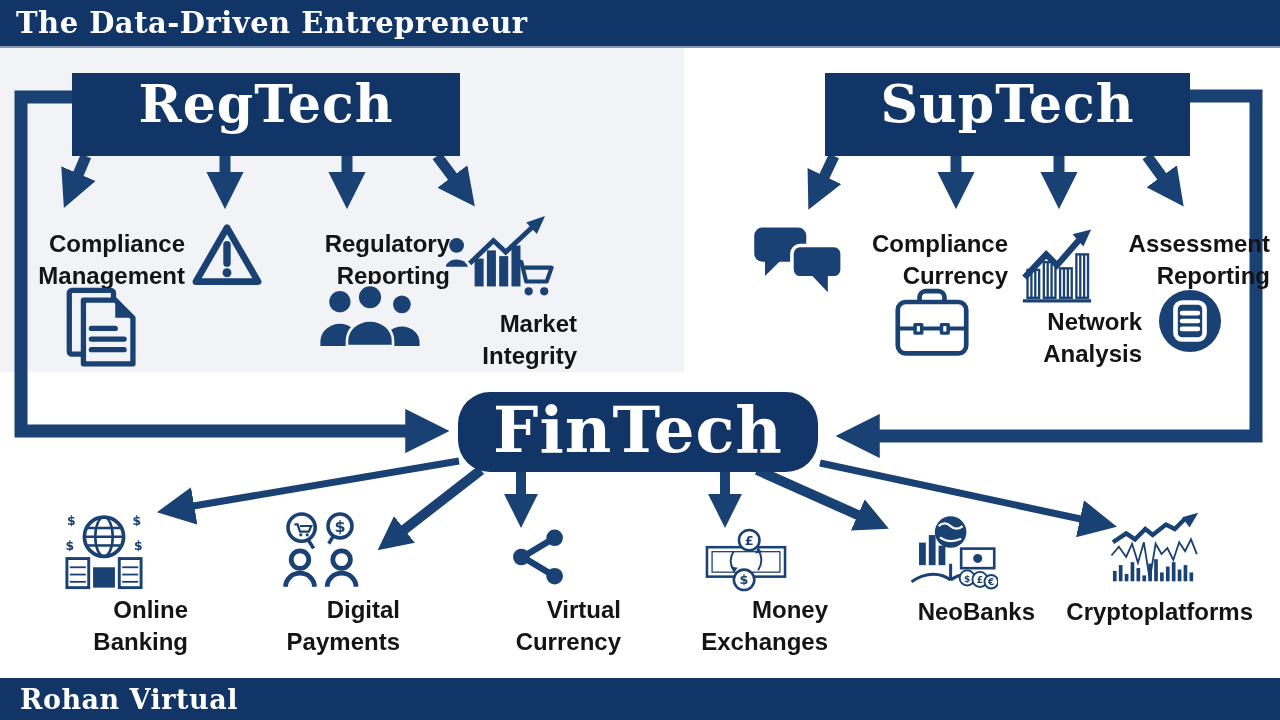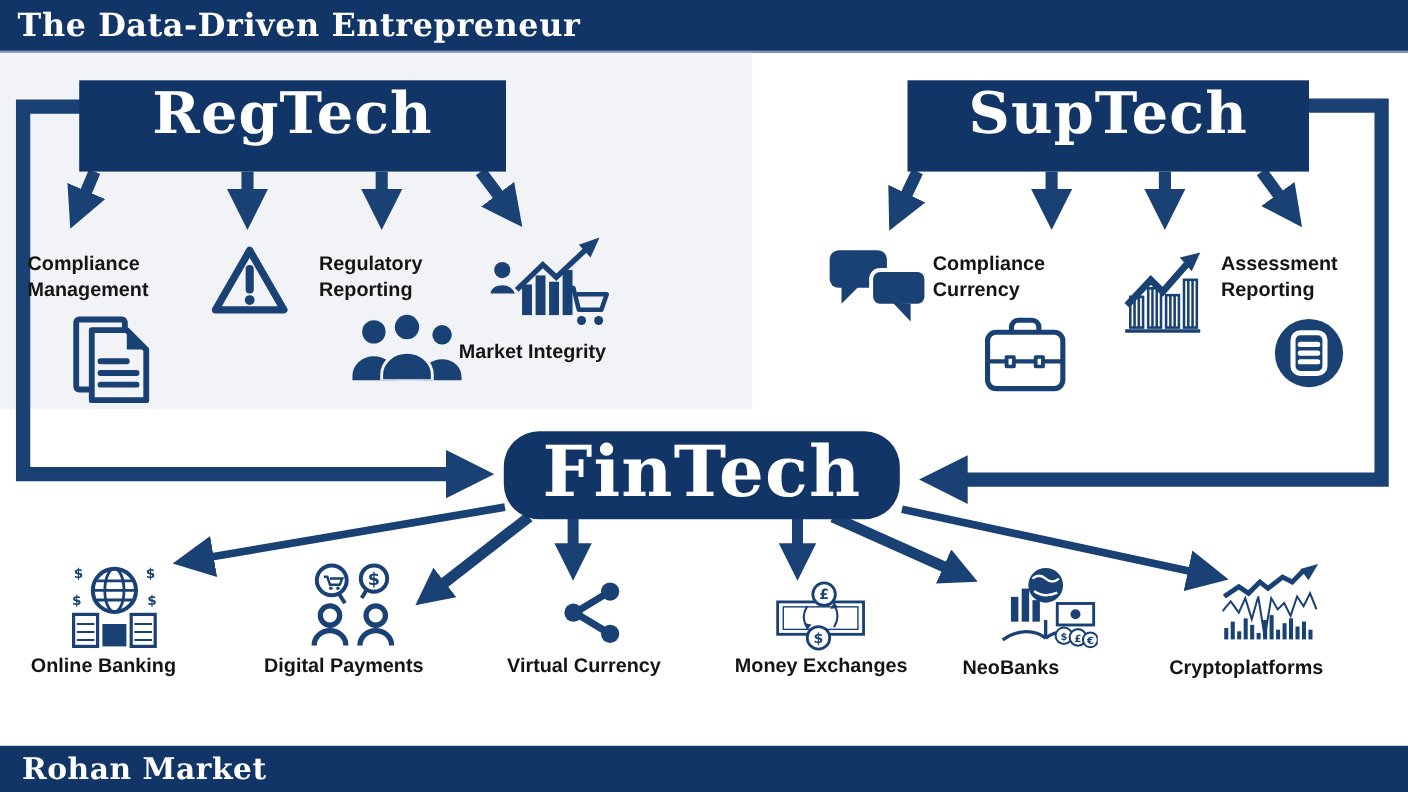--- a/index.html
+++ b/index.html
@@ -32,22 +32,22 @@
   .nodebox{
     position:absolute;background:#123567;color:#ffffff;
     display:flex;justify-content:center;
     font-family:"DejaVu Serif", serif;font-weight:bold;z-index:3;
   }
   .nodebox.regtech{left:72px;top:73px;width:388px;height:83px;font-size:52px;letter-spacing:1px;}
   .nodebox.suptech{left:825px;top:73px;width:365px;height:83px;font-size:52px;letter-spacing:1px;}
   .nodebox.fintech{left:458px;top:392px;width:360px;height:80px;font-size:64px;letter-spacing:1px;border-radius:32px;}
   .overlay{position:absolute;left:0;top:0;z-index:2;pointer-events:none;}
   .item-label{
-    position:absolute;z-index:3;text-align:left;color:#141414;
-    font-size:18px;font-weight:700;line-height:1.32;
+    position:absolute;z-index:3;text-align:right;color:#141414;
+    font-size:24px;font-weight:700;line-height:1.32;
   }
   .icon{position:absolute;z-index:3;}
   .icon svg{display:block;width:100%;height:100%;}
 </style>
 </head>
 <body>
 
 <div class="stage">
 
   <div class="topbar">
@@ -184,20 +184,21 @@
           <line x1="64" y1="52" x2="64" y2="90"></line>
         <rect x="75" y="34" width="15" height="56"></rect>
           <line x1="80" y1="34" x2="80" y2="90"></line>
           <line x1="85" y1="34" x2="85" y2="90"></line>
       </g>
       <line x1="6" y1="94" x2="94" y2="94" stroke="#1a4173" stroke-width="4"></line>
       <polyline points="8,64 36,34 50,48 78,16" fill="none" stroke="#1a4173" stroke-width="8"></polyline>
       <polygon points="94,2 70,8 84,24" fill="#1a4173"></polygon>
     </svg>
   </div>
+  <div class="item-label" style="left:982px;top:306px;width:160px">Network Analysis</div>
 
   <div class="item-label" style="left:1110px;top:228px;width:160px">Assessment Reporting</div>
   <div class="icon" style="left:1157px;top:288px;width:66px;height:66px">
     <svg viewBox="0 0 100 100">
       <circle cx="50" cy="50" r="47" fill="#1a4173"></circle>
       <rect x="28" y="22" width="44" height="56" rx="10" fill="none" stroke="#ffffff" stroke-width="7"></rect>
       <line x1="38" y1="38" x2="62" y2="38" stroke="#ffffff" stroke-width="7" stroke-linecap="round"></line>
       <line x1="38" y1="50" x2="62" y2="50" stroke="#ffffff" stroke-width="7" stroke-linecap="round"></line>
       <line x1="38" y1="62" x2="62" y2="62" stroke="#ffffff" stroke-width="7" stroke-linecap="round"></line>
     </svg>
@@ -314,16 +315,16 @@
           <rect x="108" y="83" width="5" height="12"></rect>
       </g>
       <polyline points="2,60 12,48 22,62 30,44 38,70 46,42 54,92 62,44 70,58 78,50 86,66 94,42 102,54 110,38 118,58" fill="none" stroke="#1a4173" stroke-width="2.5"></polyline>
       <polyline points="4,42 22,30 34,38 48,24 58,32 76,18 88,24 102,10" fill="none" stroke="#1a4173" stroke-width="6"></polyline>
       <polygon points="120,2 98,8 108,22" fill="#1a4173"></polygon>
     </svg>
   </div>
   <div class="item-label" style="left:1063px;top:596px;width:190px">Cryptoplatforms</div>
 
   <div class="footer">
-    <div class="author">Rohan Market</div>
+    <div class="author">Rohan Virtual</div>
   </div>
 
 </div>
 
 </body></html>

